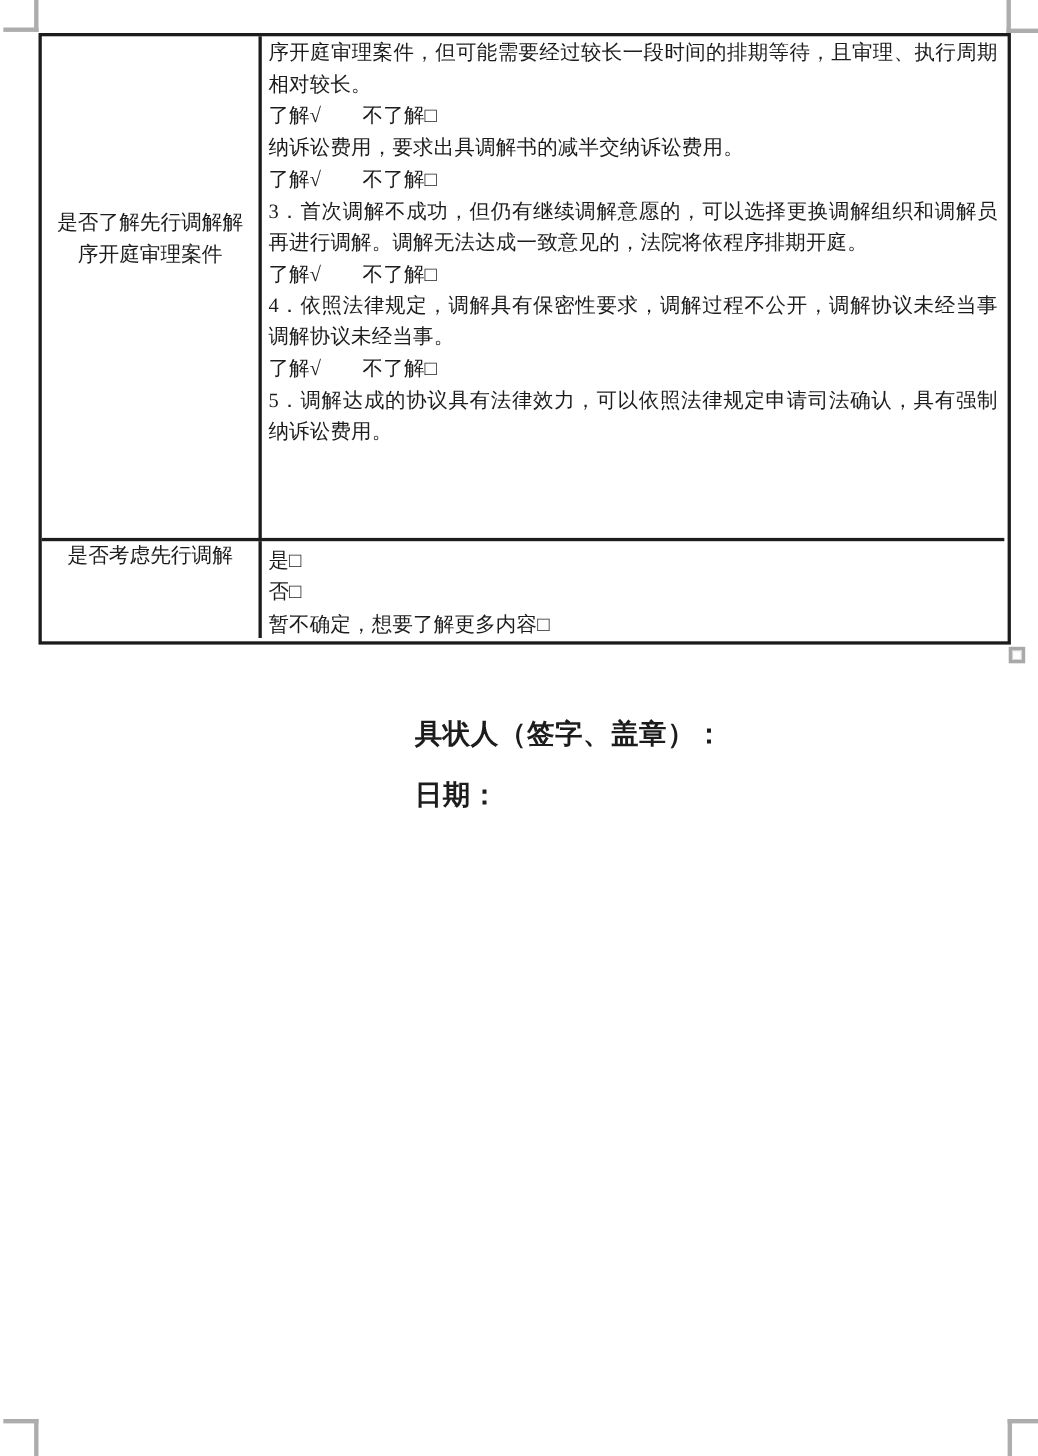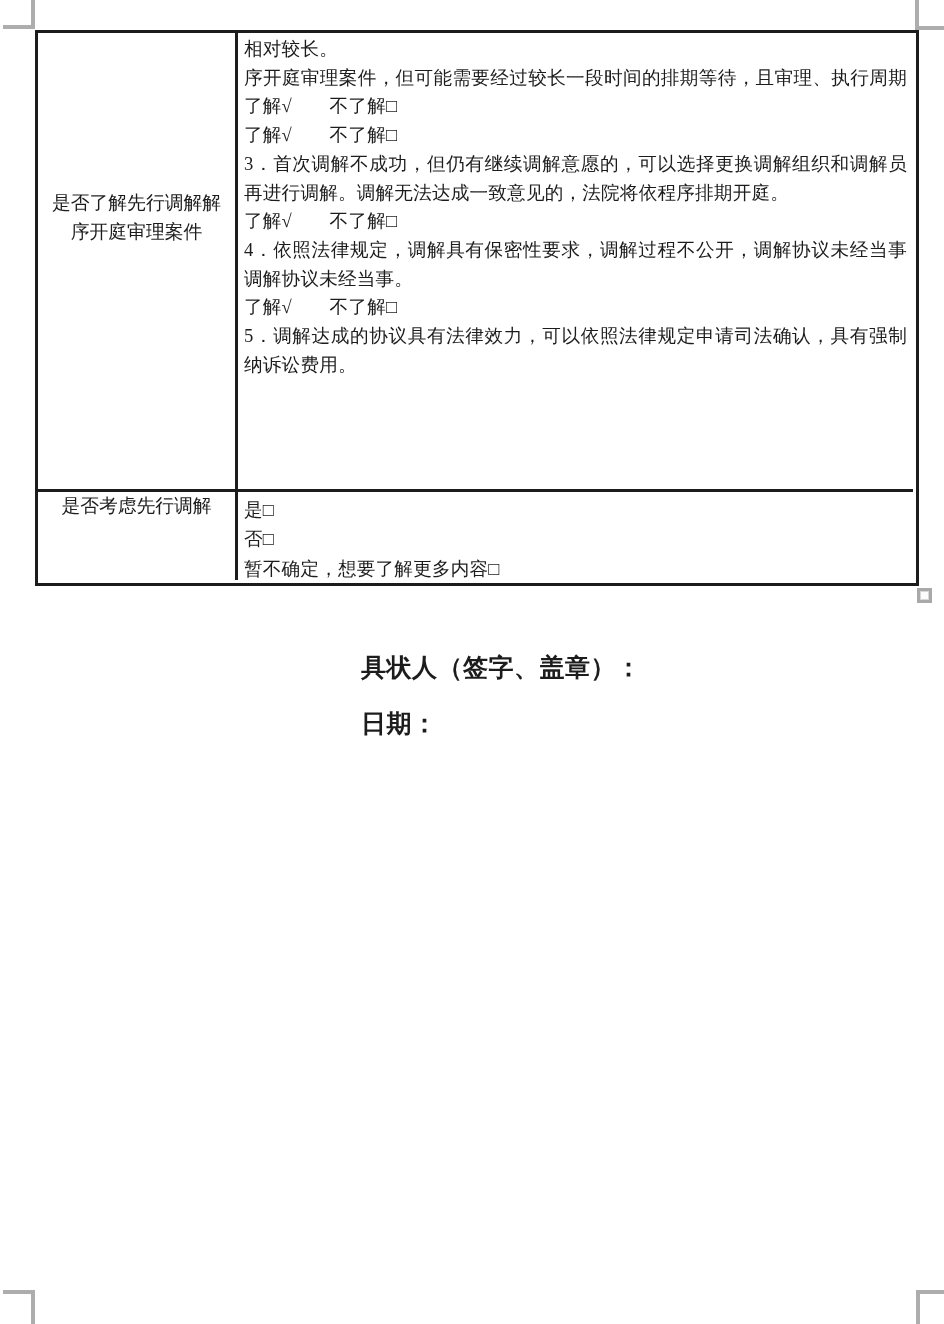--- a/index.html
+++ b/index.html
@@ -53,21 +53,21 @@
   .resize-handle {
     position: absolute; left: 917px; top: 588px;
     width: 15px; height: 15px;
     background: #fdfdfd;
     border: 3px solid #a9a9a9;
     box-shadow: inset 0 0 0 1px #d8d8d8;
   }
 
   
   .sig-line {
-    position: absolute; left: 361px;
+    position: absolute; left: 377px;
     font-size: 25px; font-weight: bold; line-height: 34px;
     letter-spacing: 0.5px;
   }
   .sig-signer { top: 651px; }
   .sig-date   { top: 707px; }
 </style>
 </head>
 <body>
 
 <div class="page">
@@ -82,23 +82,24 @@
   <div class="mark br-v"></div>
 
   <div class="doc-table">
 
     <div class="label-cell r1 benefits-label">
       <div>是否了解先行调解解</div>
       <div>序开庭审理案件</div>
     </div>
 
     <div class="content-cell r1">
+      <div class="line j">序开庭审理案件，但可能需要经过较长一段时间的排期等待，且审理、执行周期</div>
       <div class="line">相对较长。</div>
-      <div class="line j">序开庭审理案件，但可能需要经过较长一段时间的排期等待，且审理、执行周期</div>
       <div class="line">了解√　　不了解□</div>
+      <div class="line">纳诉讼费用，要求出具调解书的减半交纳诉讼费用。</div>
       <div class="line">了解√　　不了解□</div>
       <div class="line j">3．首次调解不成功，但仍有继续调解意愿的，可以选择更换调解组织和调解员</div>
       <div class="line">再进行调解。调解无法达成一致意见的，法院将依程序排期开庭。</div>
       <div class="line">了解√　　不了解□</div>
       <div class="line j">4．依照法律规定，调解具有保密性要求，调解过程不公开，调解协议未经当事</div>
       <div class="line">调解协议未经当事。</div>
       <div class="line">了解√　　不了解□</div>
       <div class="line j">5．调解达成的协议具有法律效力，可以依照法律规定申请司法确认，具有强制</div>
       <div class="line">纳诉讼费用。</div>
 

